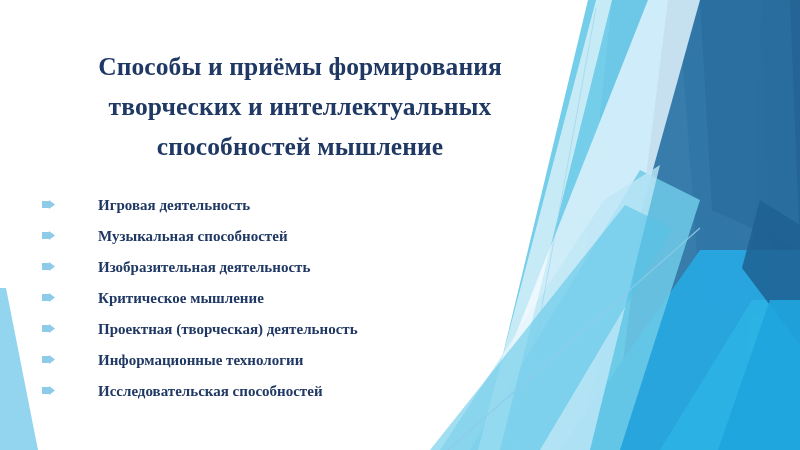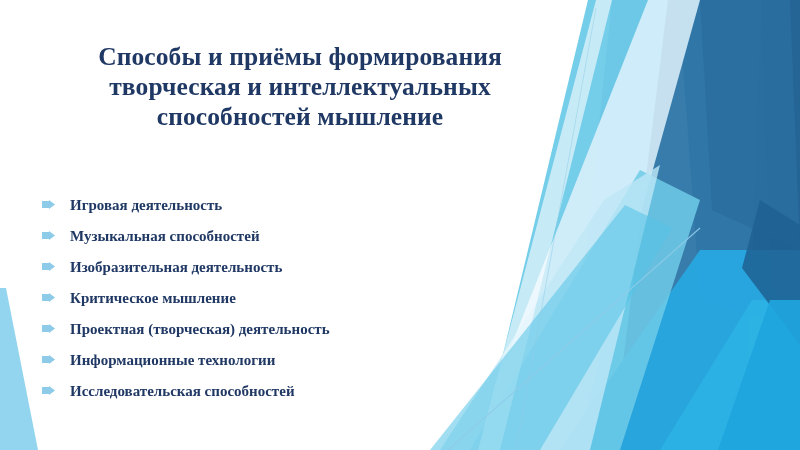--- a/index.html
+++ b/index.html
@@ -36,20 +36,21 @@
     z-index: 5;
   }
   .title-line {
     font-family: "Liberation Serif", "DejaVu Serif", serif;
     font-size: 25.5px;
     font-weight: bold;
     color: #1f3864;
     line-height: 30px;
     letter-spacing: 0.1px;
     white-space: nowrap;
+    margin-top: 10px;
   }
 
   
   .bullet-list {
     position: absolute;
     left: 40px;
     top: 189px;
     width: 520px;
     z-index: 5;
   }
@@ -67,20 +68,21 @@
     padding-left: 2px;
   }
   .bullet-marker svg { display: block; }
   .bullet-label {
     font-family: "Liberation Serif", "DejaVu Serif", serif;
     font-size: 15px;
     font-weight: bold;
     color: #203864;
     line-height: 18px;
     white-space: nowrap;
+    margin-left: 28px;
   }
 </style>
 </head>
 <body>
 
 <div id="slide">
 
   <svg id="bg-art" viewBox="0 0 800 450" preserveAspectRatio="none">
 
     <polygon points="0,288 0,450 38,450 6,288" fill="#93d5ef"></polygon>
@@ -113,21 +115,21 @@
 
       <polygon points="540,450 430,450 625,205 672,228" fill="#53c2e6" opacity="0.55"></polygon>
     </g>
 
     <line x1="448" y1="450" x2="700" y2="228" stroke="#8ecbe8" stroke-width="1.1" opacity="0.95"></line>
     <line x1="596" y1="8" x2="516" y2="450" stroke="#8ecbe8" stroke-width="0.9" opacity="0.55"></line>
   </svg>
 
   <div class="title-block">
     <div class="title-line">Способы и приёмы формирования</div>
-    <div class="title-line">творческая и интеллектуальных</div>
+    <div class="title-line">творческих и интеллектуальных</div>
     <div class="title-line">способностей мышление</div>
   </div>
 
   <div class="bullet-list">
 
     <div class="bullet-row">
       <span class="bullet-marker">
         <svg width="13" height="9" viewBox="0 0 13 9" aria-hidden="true">
           <polygon points="0,1 7,1 7,0 13,4.5 7,9 7,8 0,8" fill="#8ecbe8"></polygon>
         </svg>

